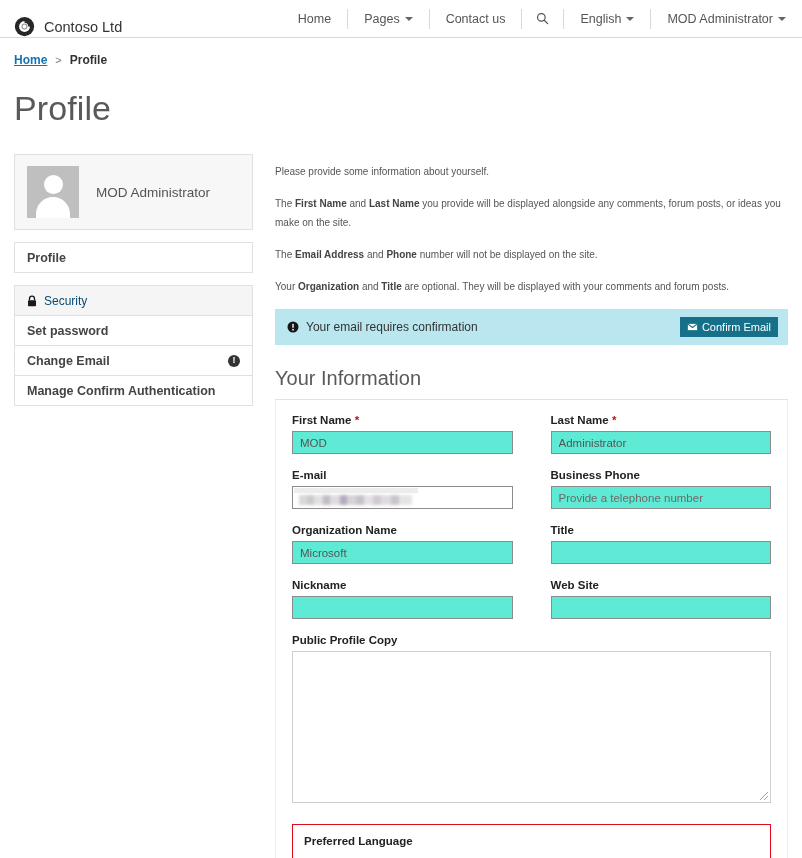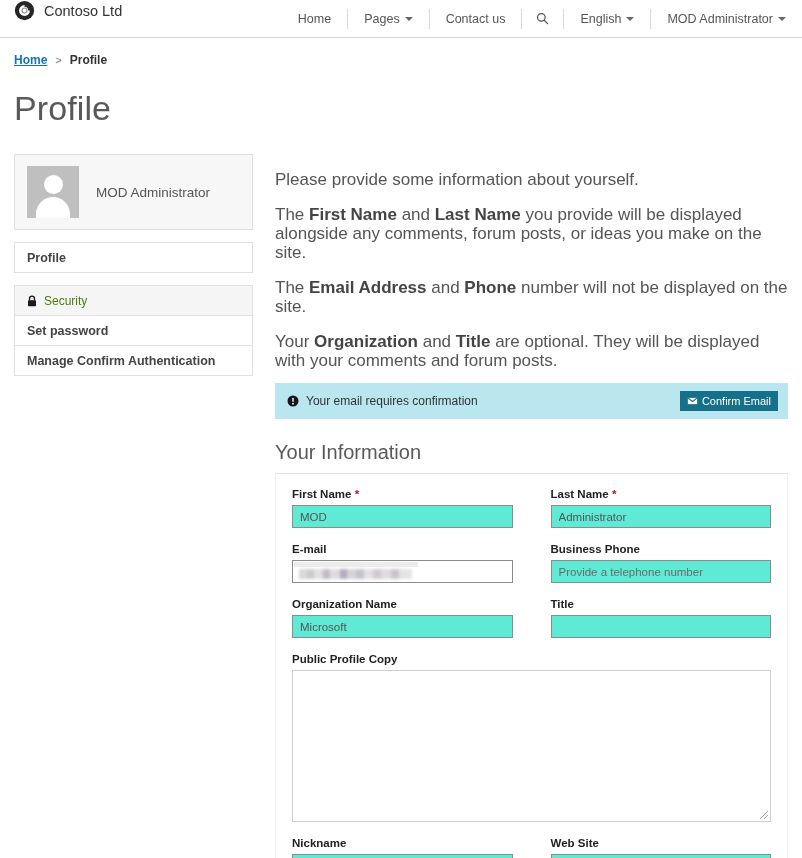--- a/index.html
+++ b/index.html
@@ -14,21 +14,21 @@
     font-size: 13px;
     color: #444444;
     overflow: hidden;
   }
 
   
   .navbar {
     height: 38px;
     border-bottom: 1px solid #d8d8d8;
     display: flex;
-    align-items: flex-start;
+    align-items: flex-end;
     padding: 0 14px 0 14px;
     box-sizing: border-box;
     background: #ffffff;
   }
   .brand {
     display: flex;
     align-items: center;
     gap: 9px;
   }
   .brand-logo {
@@ -190,21 +190,21 @@
     cursor: pointer;
   }
   .side-header {
     height: 30px;
     display: flex;
     align-items: center;
     padding: 0 12px;
     box-sizing: border-box;
     border-bottom: 1px solid #e0e0e0;
     font-size: 12px;
-    color: #4d7c0f;
+    color: #0c4a6e;
     background: #f5f5f5;
     gap: 7px;
   }
   .lock-icon {
     width: 10px;
     height: 12px;
     display: block;
   }
   .badge-info {
     margin-left: auto;
@@ -216,22 +216,22 @@
     font-size: 9px;
     font-weight: bold;
     display: flex;
     align-items: center;
     justify-content: center;
     line-height: 1;
   }
 
   
   .intro p {
-    margin: 16px 0 13px 0;
-    font-size: 17px;
+    margin: 8px 0 13px 0;
+    font-size: 10px;
     line-height: 19px;
     color: #555555;
   }
   .intro p b {
     color: #444444;
     font-weight: bold;
   }
 
   
   .alert {
@@ -464,20 +464,24 @@
           <svg class="lock-icon" viewBox="0 0 12 14">
             <path d="M3 6 V4.2 a3 3 0 0 1 6 0 V6" fill="none" stroke="#1a1a1a" stroke-width="1.6"></path>
             <rect x="1.2" y="6" width="9.6" height="7.2" rx="0.8" fill="#1a1a1a"></rect>
           </svg>
           <span>Security</span>
         </div>
         <div class="side-item">
           <span>Set password</span>
         </div>
         <div class="side-item">
+          <span>Change Email</span>
+          <span class="badge-info">!</span>
+        </div>
+        <div class="side-item">
           <span>Manage Confirm Authentication</span>
         </div>
       </div>
 
     </div>
 
     <div class="content">
 
       <div class="intro">
         <p>Please provide some information about yourself.</p>
@@ -537,43 +541,43 @@
             <label class="f-label">Organization Name</label>
             <input class="f-input" type="text" value="Microsoft" style="">
           </div>
           <div class="form-field">
             <label class="f-label">Title</label>
             <input class="f-input" type="text" value="" style="">
           </div>
         </div>
 
         <div class="form-row">
+          <div class="form-field">
+            <label class="f-label">Nickname</label>
+            <input class="f-input" type="text" value="" style="">
+          </div>
+          <div class="form-field">
+            <label class="f-label">Web Site</label>
+            <input class="f-input" type="text" value="" style="">
+          </div>
+        </div>
+
+        <div class="form-row">
           <div class="form-field full">
             <label class="f-label">Public Profile Copy</label>
             <div class="ta-wrap">
               <textarea class="f-textarea" style=""></textarea>
               <svg class="ta-handle" viewBox="0 0 10 10">
                 <line x1="9" y1="1" x2="1" y2="9" stroke="#9a9a9a" stroke-width="0.9"></line>
                 <line x1="9" y1="5" x2="5" y2="9" stroke="#9a9a9a" stroke-width="0.9"></line>
               </svg>
             </div>
           </div>
         </div>
 
-        <div class="form-row">
-          <div class="form-field">
-            <label class="f-label">Nickname</label>
-            <input class="f-input" type="text" value="" style="">
-          </div>
-          <div class="form-field">
-            <label class="f-label">Web Site</label>
-            <input class="f-input" type="text" value="" style="">
-          </div>
-        </div>
-
         <div class="lang-box">
           <label class="f-label">Preferred Language</label>
 
         </div>
 
       </div>
     </div>
   </div>
 </div>
 

